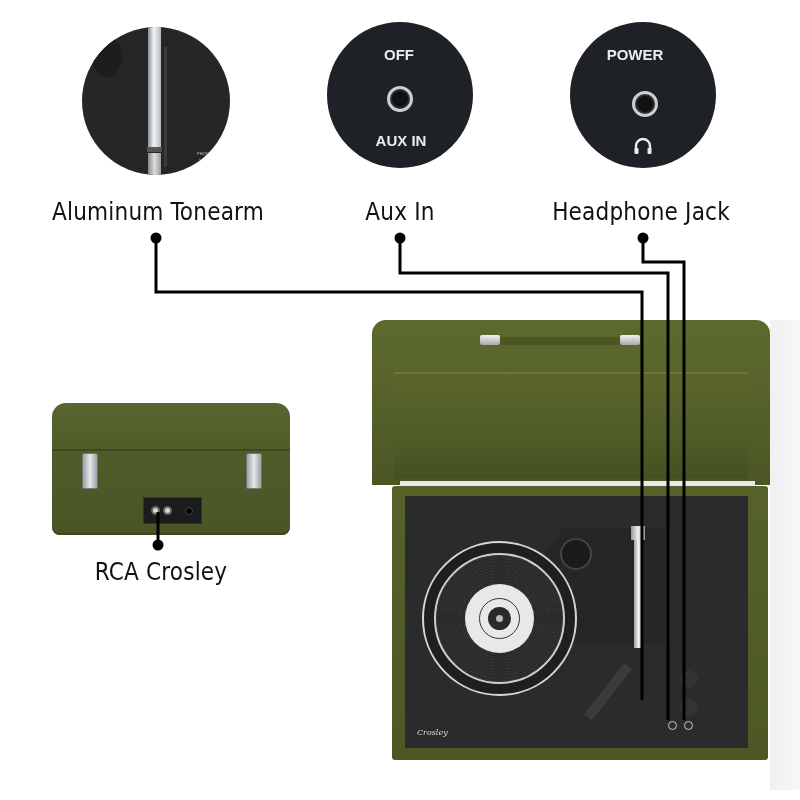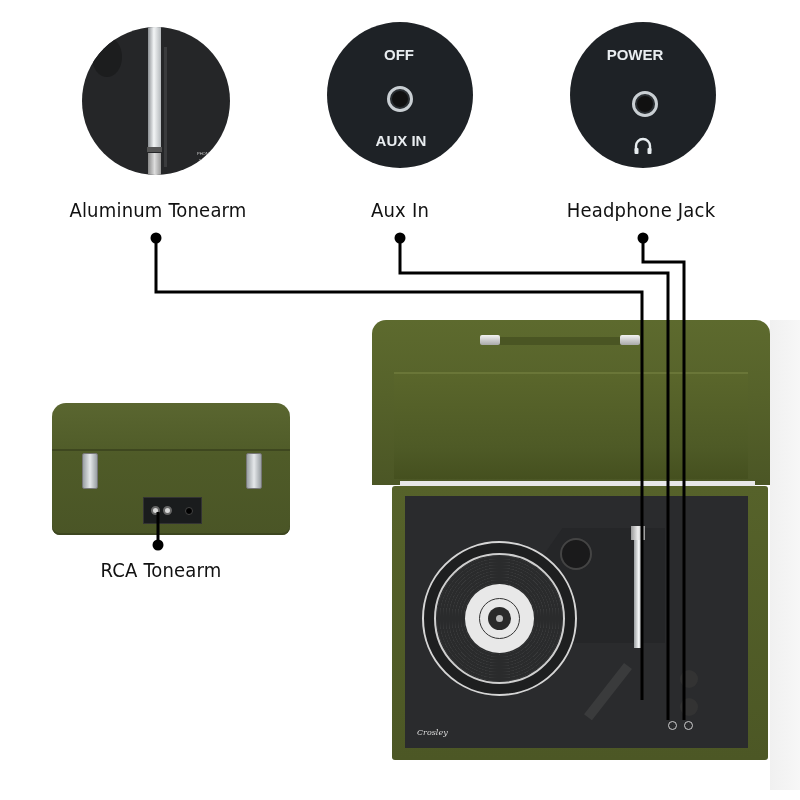--- a/index.html
+++ b/index.html
@@ -1,18 +1,18 @@
 <!DOCTYPE html>
 <html><head>
 <meta charset="utf-8">
 <style>
   html, body { margin:0; padding:0; }
   body { width:800px; height:800px; background:#ffffff; position:relative; overflow:hidden; font-family:"Liberation Sans", sans-serif; }
   .abs { position:absolute; }
-  .callout-label { position:absolute; font-family:"DejaVu Sans", sans-serif; font-size:20px; color:#111; white-space:nowrap; transform:translateX(-50%); letter-spacing:0.2px; font-stretch:condensed; }
+  .callout-label { position:absolute; font-family:"DejaVu Sans", sans-serif; font-size:24px; color:#111; white-space:nowrap; transform:translateX(-50%); letter-spacing:0.2px; font-stretch:condensed; }
   .zoom-circle { position:absolute; border-radius:50%; background:#1e2226; overflow:hidden; }
   .circle-text { position:absolute; color:#e9edf0; font-family:"Liberation Sans", sans-serif; font-weight:bold; font-size:15px; transform:translateX(-50%); white-space:nowrap; }
   .jack { position:absolute; border-radius:50%; background:#111; border:3px solid #c9cfd3; box-shadow:0 0 0 2px #2a2f33 inset; }
   svg.lines { position:absolute; left:0; top:0; }
   
   .case-back { position:absolute; left:52px; top:403px; width:238px; height:132px; border-radius:14px 14px 8px 8px;
     background:linear-gradient(180deg,#5a6630 0%,#4f5b28 40%,#4a5526 100%); box-shadow:inset 0 -2px 0 #3d4620; }
   .case-seam { position:absolute; left:0; right:0; top:46px; height:2px; background:#3e471f; }
   .latch { position:absolute; width:14px; height:34px; background:linear-gradient(90deg,#9aa0a4,#e5e8ea,#9aa0a4); border:1px solid #777; border-radius:2px; }
   .rca-panel { position:absolute; left:143px; top:497px; width:57px; height:25px; background:#1a1c1d; border:1px solid #333; }
@@ -53,21 +53,21 @@
   <svg class="abs" style="left:62px;top:113px;" width="22" height="22" viewBox="0 0 22 22">
     <path d="M4 16 V11 a7 7 0 0 1 14 0 V16" fill="none" stroke="#e6ecef" stroke-width="2.4"></path>
     <rect x="2.5" y="13" width="4" height="6" rx="1" fill="#e6ecef"></rect>
     <rect x="15.5" y="13" width="4" height="6" rx="1" fill="#e6ecef"></rect>
   </svg>
 </div>
 
 <span class="callout-label" style="left:158px;top:198px;">Aluminum Tonearm</span>
 <span class="callout-label" style="left:400px;top:198px;">Aux In</span>
 <span class="callout-label" style="left:641px;top:198px;">Headphone Jack</span>
-<span class="callout-label" style="left:161px;top:558px;">RCA Tonearm</span>
+<span class="callout-label" style="left:161px;top:558px;">RCA Crosley</span>
 
 <div class="case-back">
   <div class="case-seam"></div>
   <div class="latch" style="left:30px;top:50px;"></div>
   <div class="latch" style="left:194px;top:50px;"></div>
 </div>
 <div class="rca-panel">
   <div class="rca-jack" style="left:7px;top:8px;"></div>
   <div class="rca-jack" style="left:19px;top:8px;"></div>
   <div class="abs" style="left:41px;top:9px;width:6px;height:6px;border-radius:50%;background:#000;border:1px solid #444;"></div>

